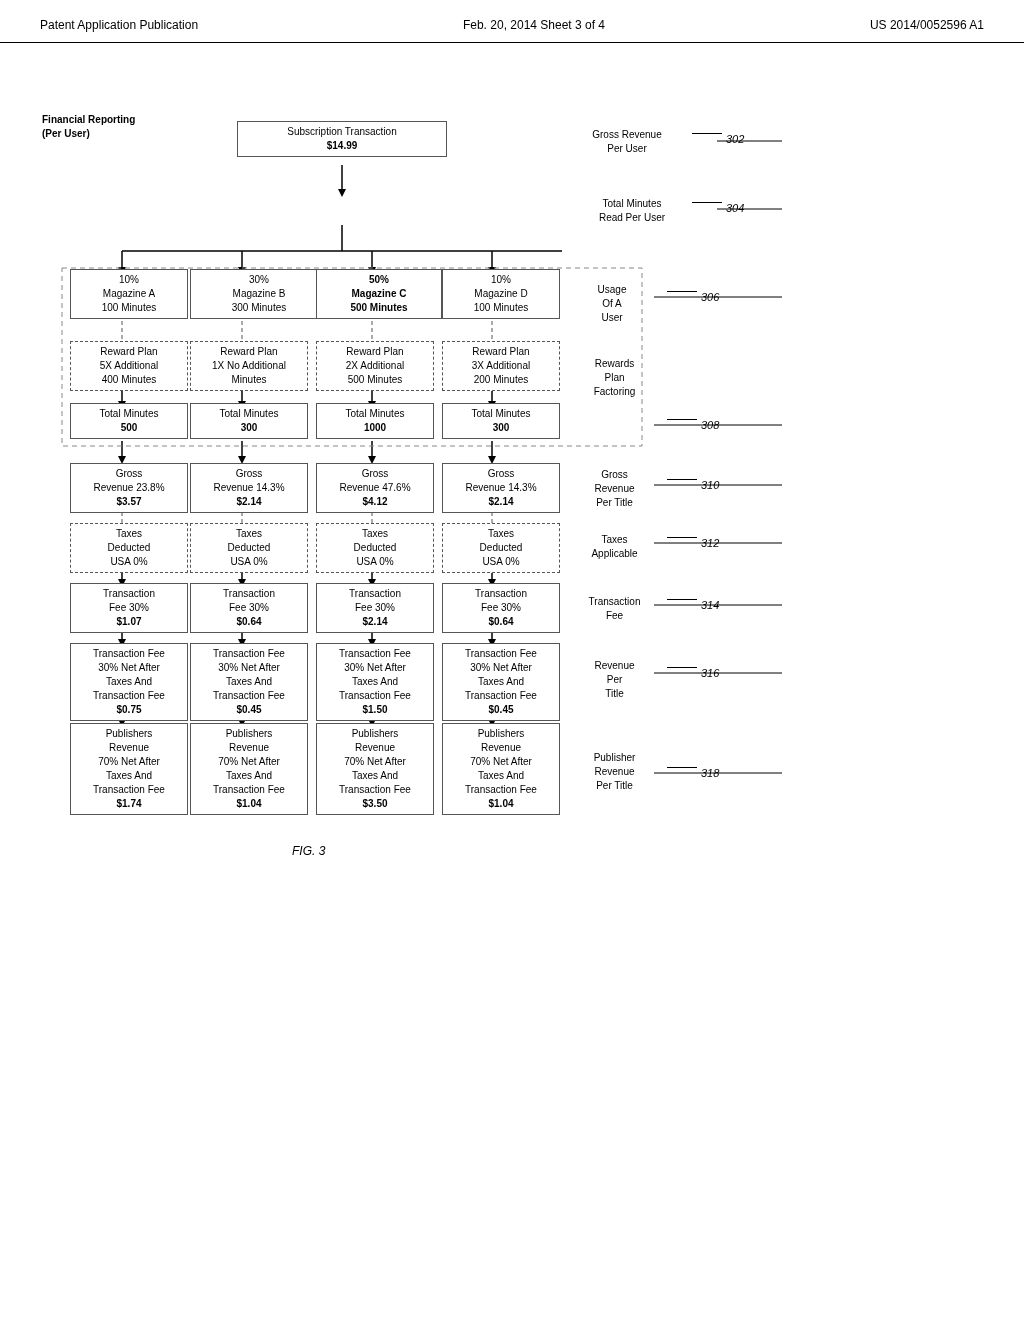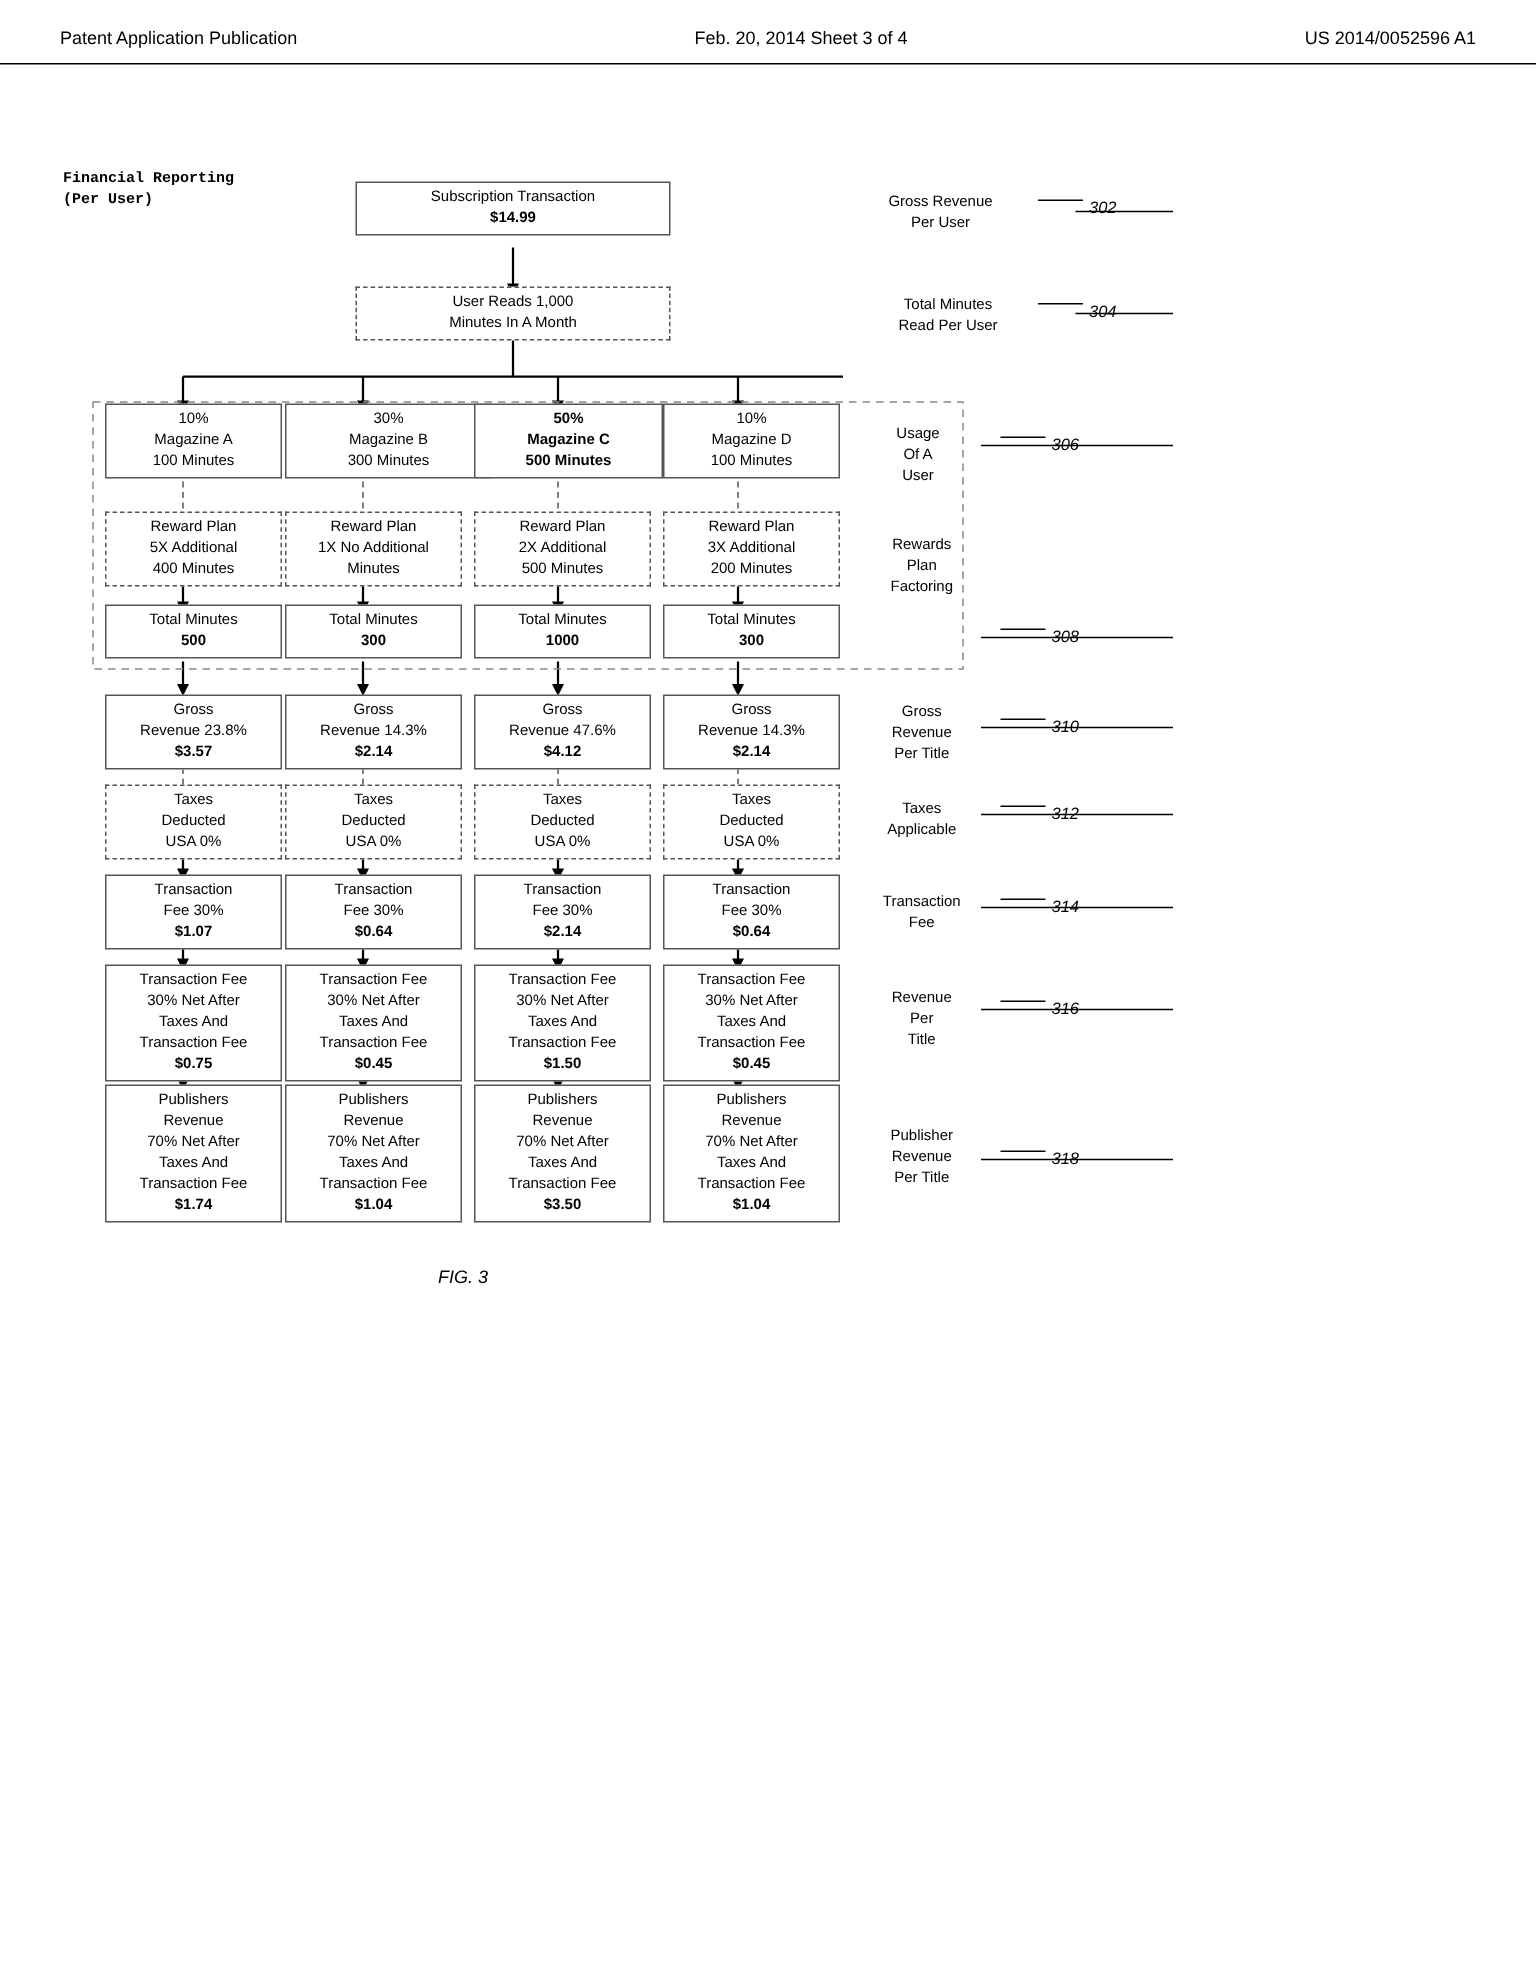--- a/index.html
+++ b/index.html
@@ -178,39 +178,35 @@
 
       <line x1="622" y1="532" x2="750" y2="532" stroke="#000" stroke-width="1"></line>
 
       <line x1="622" y1="600" x2="750" y2="600" stroke="#000" stroke-width="1"></line>
 
       <line x1="622" y1="700" x2="750" y2="700" stroke="#000" stroke-width="1"></line>
 
       <rect x="30" y="195" width="580" height="178" fill="none" stroke="#888" stroke-width="1" stroke-dasharray="5,4"></rect>
     </svg>
 
-    <div class="abs-label" style="left:10px; top:40px; font-weight:bold; text-align:left;font-family:Liberation Mono, monospace;">
+    <div class="abs-label" style="left:10px; top:40px; font-weight:bold; text-align:left;">
       <div>Financial Reporting</div>
       <div>(Per User)</div>
     </div>
 
     <div class="abs-box" style="left:205px; top:48px; width:210px;">
       <div>Subscription Transaction</div>
       <div style="font-weight:bold;">$14.99</div>
     </div>
 
     <div class="abs-label" style="left:545px; top:55px; width:100px; text-align:center;">
       <div>Gross Revenue</div>
       <div>Per User</div>
     </div>
 
-    <div class="abs-box dashed" style="left:205px; top:118px; width:210px;">
-      <div>User Reads 1,000</div>
-      <div>Minutes In A Month</div>
-    </div>
 
     <div class="abs-label" style="left:545px; top:124px; width:110px; text-align:center;">
       <div>Total Minutes</div>
       <div>Read Per User</div>
     </div>
 
     <div class="abs-box" style="left:38px; top:196px; width:118px;">
       <div>10%</div>
       <div>Magazine A</div>
       <div>100 Minutes</div>

